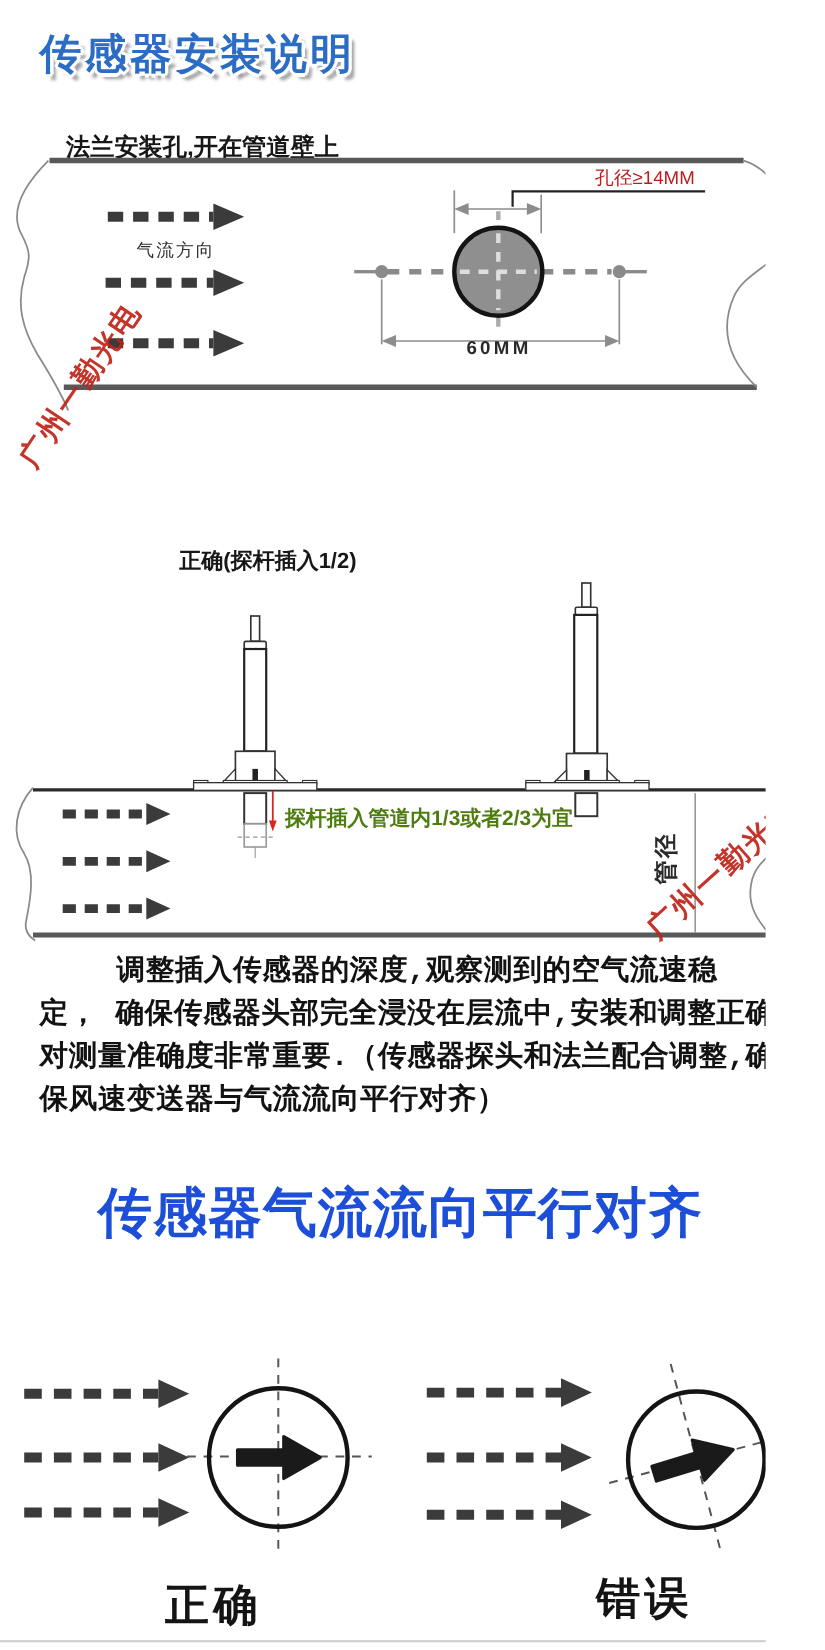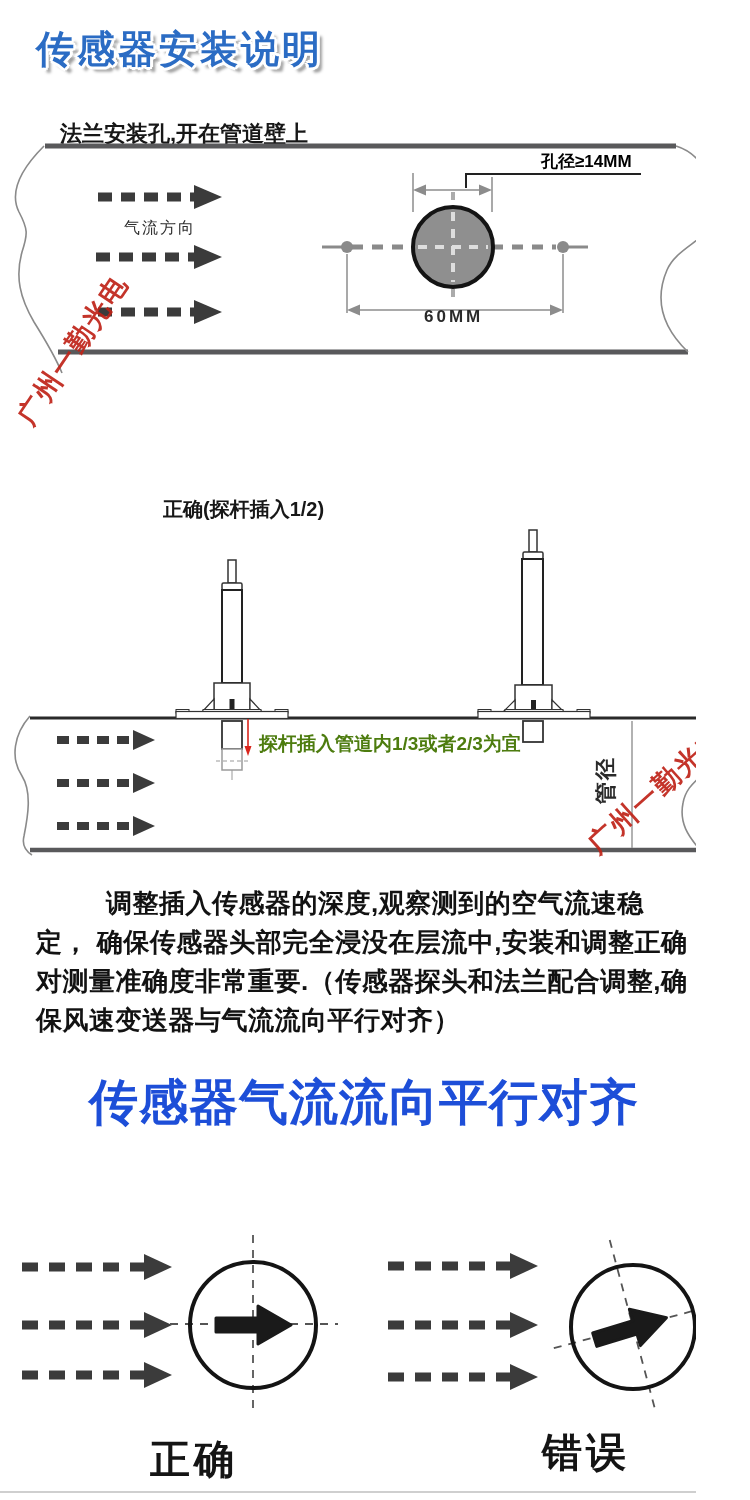--- a/index.html
+++ b/index.html
@@ -8,37 +8,37 @@
     font-family:"Liberation Sans","DejaVu Sans",sans-serif;color:#111;
   }
   .abs{position:absolute;}
   .main-title{
     left:36px;top:24px;font-size:38px;font-weight:bold;color:#2b6cc4;letter-spacing:3px;
     text-shadow:2px 2px 0 #fff,-2px -2px 0 #fff,2px -2px 0 #fff,-2px 2px 0 #fff,
                 3px 0 0 #fff,-3px 0 0 #fff,0 3px 0 #fff,0 -3px 0 #fff,5px 5px 3px #9a9a9a;
   }
   .subtitle{left:60px;top:119px;font-size:22px;font-weight:bold;color:#171717;}
   .flow-label{left:124px;top:218px;font-size:16px;font-weight:normal;color:#2f2f2f;letter-spacing:2px;}
-  .hole-label{left:541px;top:150px;font-size:17px;font-weight:bold;color:#000000;}
+  .hole-label{left:541px;top:150px;font-size:17px;font-weight:normal;color:#b91c1c;}
   .dim60{left:424px;top:307px;font-size:17px;font-weight:bold;color:#2a2a2a;letter-spacing:3px;}
   .watermark{
     font-size:27px;font-weight:bold;color:#bf2318;letter-spacing:2px;white-space:nowrap;
     transform-origin:0 50%;opacity:.92;
   }
   .wm1{left:24px;top:404px;transform:rotate(-56deg);}
   .wm2{left:592px;top:830px;transform:rotate(-42deg);}
   .probe-label{font-size:20px;font-weight:bold;color:#171717;}
   .pl-correct{left:163px;top:496px;}
   .pl-wrong{left:437px;top:496px;}
   .insert-note{left:259px;top:731px;font-size:19px;font-weight:bold;color:#4d7c0f;}
   .pipe-dia{
     left:578px;top:765px;width:56px;height:30px;font-size:22px;font-weight:bold;color:#2a2a2a;
     transform:rotate(-90deg);text-align:center;letter-spacing:2px;
   }
-  .paragraph{left:36px;top:884px;width:694px;}
+  .paragraph{left:36px;top:864px;width:694px;font-family:Liberation Mono, monospace;}
   .para-line{font-size:26px;line-height:39px;font-weight:600;color:#121212;letter-spacing:.5px;white-space:nowrap;}
   .para-line.first{padding-left:70px;}
   .big-heading{left:0;top:1070px;width:728px;text-align:center;font-size:49px;font-weight:bold;color:#1d4ed8;letter-spacing:1px;}
   .result-label{font-size:40px;font-weight:bold;color:#141414;letter-spacing:4px;}
   .rl-correct{left:150px;top:1432px;}
   .rl-wrong{left:542px;top:1425px;}
   .bottom-rule{left:0;top:1491px;width:750px;height:2px;background:#cfcfcf;}
   svg{position:absolute;left:0;}
 </style>
 </head>

